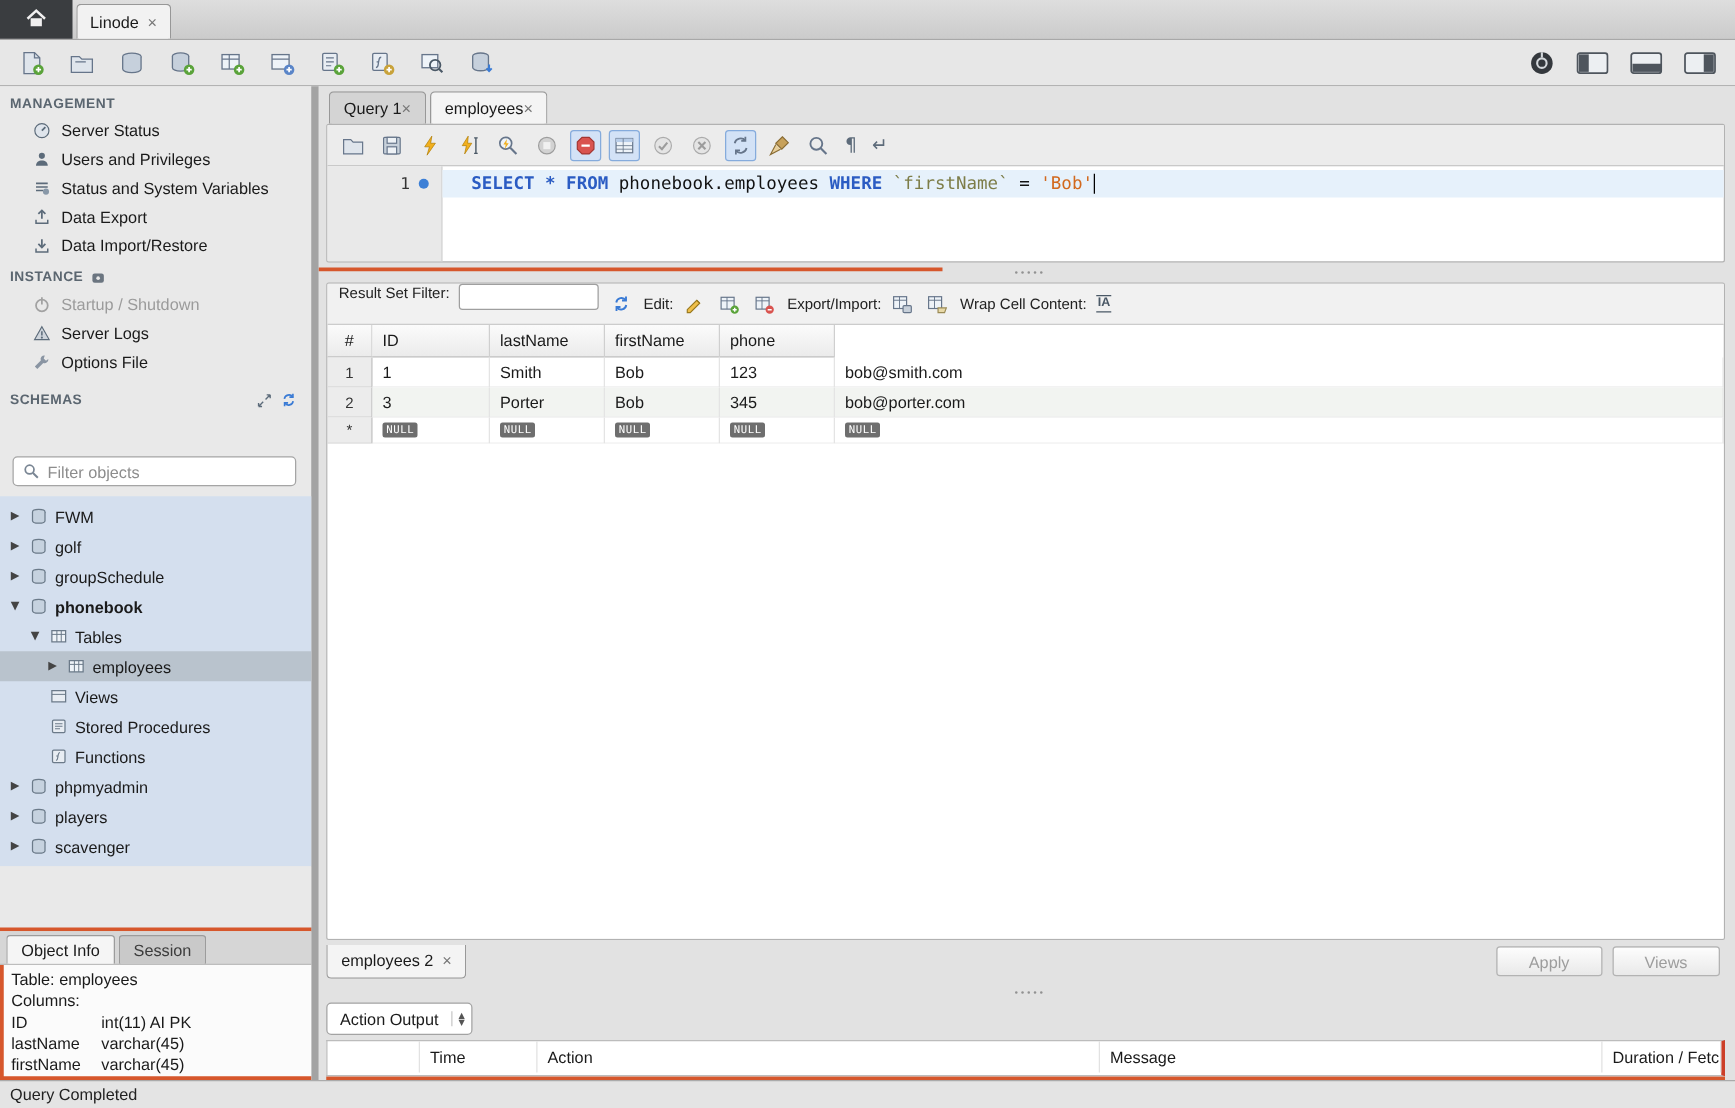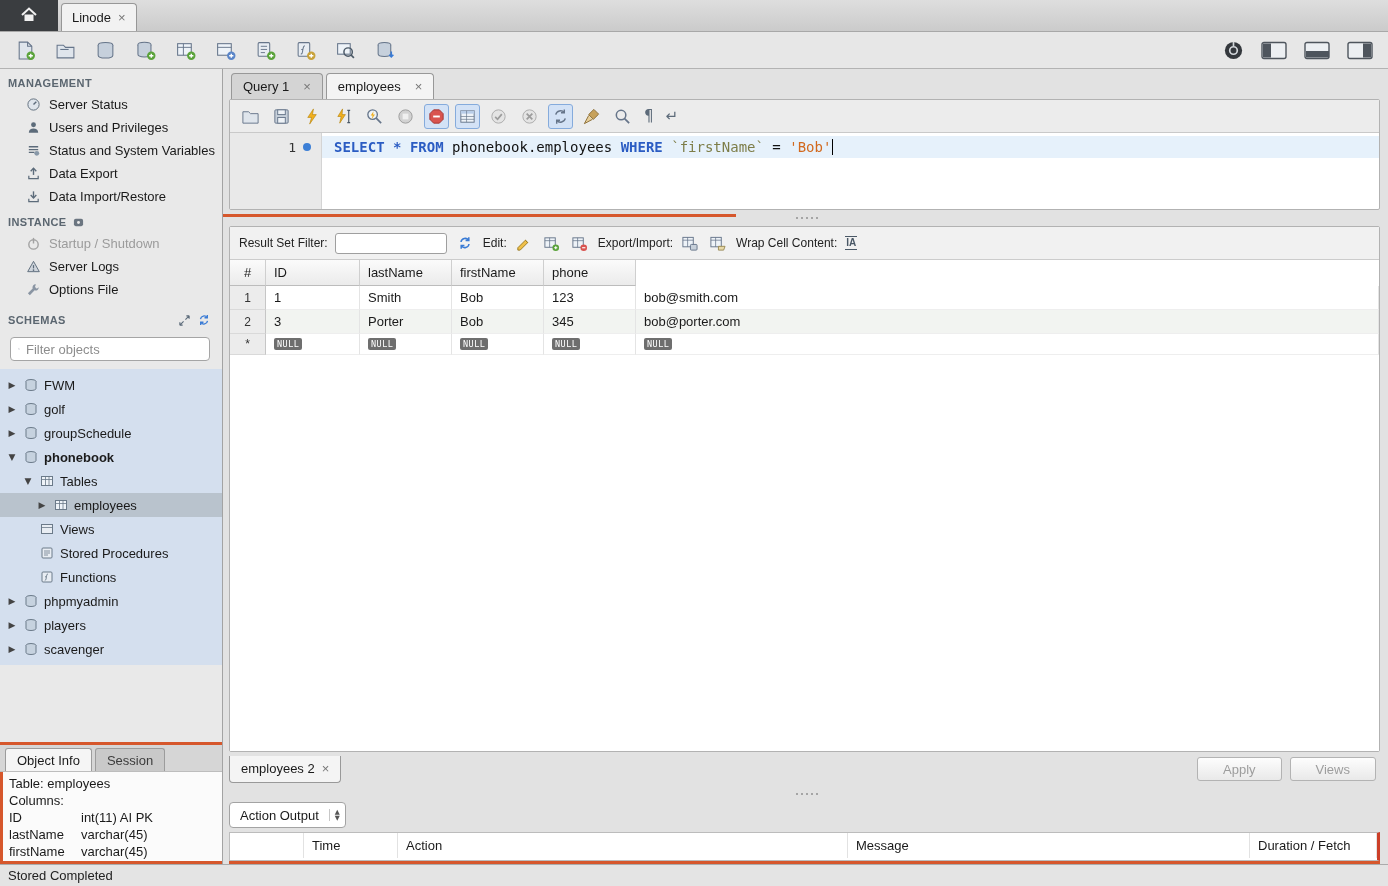--- a/index.html
+++ b/index.html
@@ -19,29 +19,29 @@
   .tb-left { display:flex; gap:13px; align-items:center; }
   .tb-right { margin-left:auto; display:flex; gap:11px; align-items:center; }
   .icon-btn { border:1px solid transparent; background:transparent; border-radius:3px; padding:2px; display:flex; align-items:center; justify-content:center; }
   .icon-btn.pressed { background:#d3e2f6; border-color:#85abdc; }
   .glyph-icon { font-size:15px; color:#5d6b7a; font-family:"DejaVu Sans", sans-serif; }
 
   
   .content { flex:1; min-height:0; display:flex; }
 
   
-  .sidebar { width:223px; background:#e9e9e9; border-right:1px solid #a3a3a3; display:flex; flex-direction:column; min-height:0; }
+  .sidebar { width:255px; background:#e9e9e9; border-right:6px solid #a3a3a3; display:flex; flex-direction:column; min-height:0; }
   .section-title { font-size:11px; font-weight:bold; color:#5b6670; padding:8px 8px 4px 8px; letter-spacing:.4px; display:flex; align-items:center; gap:6px; }
   .side-item { height:23px; display:flex; align-items:center; gap:8px; padding-left:26px; white-space:nowrap; overflow:hidden; }
   .side-item .lbl { font-size:13px; }
   .side-item.disabled .lbl { color:#9b9b9b; }
   .schemas-header { padding:9px 8px 4px 8px; display:flex; align-items:center; }
   .schemas-header .spacer { flex:1; }
   .filter-wrap { padding:3px 12px 8px 10px; }
-  .filter-box { height:24px; background:#fff; border:1px solid #a5a5a5; border-radius:4px; display:flex; align-items:center; gap:6px; padding:0 7px; }
+  .filter-box { height:24px; background:#fff; border:1px solid #a5a5a5; border-radius:4px; display:flex; align-items:center; gap:6px; padding:0 7px;margin-top:28px; }
   .filter-box input { border:none; outline:none; flex:1; font-size:13px; color:#555; background:transparent; font-family:"Liberation Sans", sans-serif; }
   .filter-box input::placeholder { color:#8d8d8d; }
 
   .tree { height:296px; background:#d4dfee; overflow:hidden; padding-top:4px; }
   .tree-row { height:24px; display:flex; align-items:center; gap:6px; padding-left:6px; white-space:nowrap; }
   .tree-row.lvl1 { padding-left:22px; }
   .tree-row.lvl2 { padding-left:36px; }
   .tree-row.selected { background:#b9c3cd; }
   .tree-row .arrow { width:12px; font-size:9px; color:#444; text-align:center; flex:0 0 12px; font-family:"DejaVu Sans", sans-serif; }
   .tree-row .tlabel { font-size:13px; }
@@ -55,45 +55,45 @@
   .info-tab.active { background:#f5f5f5;justify-content:flex-end; }
   .info-tab.inactive { background:#c9c9c9; color:#3c3c3c; }
 
   .object-info { height:92px; background:#fbfbfb; border-left:3px solid #d6572c; border-bottom:3px solid #d6572c; padding:3px 6px; font-size:13px; line-height:17px; overflow:hidden; }
   .oi-cols { display:grid; grid-template-columns:72px 1fr; }
 
   
   .main { flex:1; min-width:0; display:flex; flex-direction:column; background:#e2e2e2; }
 
   .qtabs { height:30px; display:flex; align-items:flex-end; padding-left:8px; }
-  .qtab { height:26px; margin-right:3px; display:flex; align-items:center; gap:14px; padding:0 11px; border:1px solid #989898; border-bottom:none; border-radius:4px 4px 0 0; background:#d4d4d4; font-size:13px; }
+  .qtab { height:26px; margin-right:3px; display:flex; align-items:center; gap:0; padding:0 11px; border:1px solid #989898; border-bottom:none; border-radius:4px 4px 0 0; background:#d4d4d4; font-size:13px; }
   .qtab.active { background:#f4f4f4; }
 
   .editor-panel { margin:0 8px 0 6px; background:#fff; border:1px solid #b2b2b2; border-radius:2px; }
   .editor-toolbar { height:33px; background:#ececec; border-bottom:1px solid #c9c9c9; display:flex; align-items:center; gap:6px; padding:0 8px; }
   .editor-body { height:76px; display:flex; }
   .gutter { width:92px; background:#e9e9e9; border-right:1px solid #d4d4d4; padding-top:3px; }
   .gutter-line { height:22px; display:flex; align-items:center; justify-content:flex-end; gap:7px; padding-right:10px; font-family:"DejaVu Sans Mono", monospace; font-size:13px; color:#333; }
   .stmt-dot { width:8px; height:8px; border-radius:50%; background:#3c7fd6; }
   .code-area { flex:1; padding-top:3px; font-family:"DejaVu Sans Mono", monospace; font-size:14px; }
-  .code-line { height:22px; display:flex; align-items:center; padding-left:12px; background:#e6f1fb; white-space:pre; }
+  .code-line { height:22px; display:flex; align-items:center; padding-left:23px; background:#e6f1fb; white-space:pre; }
   .tk.kw { color:#2b5cc3; font-weight:bold; }
   .tk.pl { color:#111; }
   .tk.id { color:#7d7d48; }
   .tk.str { color:#d2691e; }
   .caret { width:1px; height:16px; background:#000; margin-left:1px; }
 
   .split { position:relative; height:16px; }
   .split .orange-bar { position:absolute; left:0; top:4px; height:3px; width:44%; background:#d6572c; }
   .split .grip-dots { position:absolute; left:50%; top:7px; width:2px; height:2px; border-radius:50%; background:#919191;
       box-shadow:-10px 0 0 #919191,-5px 0 0 #919191,5px 0 0 #919191,10px 0 0 #919191; }
   .split2 { height:12px; }
 
   .results-panel { flex:1; min-height:0; margin:0 8px 0 6px; background:#fff; border:1px solid #b2b2b2; border-radius:2px; display:flex; flex-direction:column; }
-  .results-toolbar { height:33px; background:#f1f1f1; border-bottom:1px solid #cccccc; display:flex; align-items:center; gap:7px; padding:0 9px; font-size:12px; color:#222; }
+  .results-toolbar { height:33px; background:#f1f1f1; border-bottom:1px solid #cccccc; display:flex; gap:7px; padding:0 9px; font-size:12px; color:#222; }
   .results-toolbar .rt-label { white-space:nowrap; }
   .rt-input { width:112px; height:21px; border:1px solid #9f9f9f; border-radius:3px; background:#fff; font-size:12px; padding:0 5px; outline:none; font-family:"Liberation Sans", sans-serif; }
   .rt-group { display:flex; align-items:center; gap:5px; }
   .wrap-cell-icon { font-size:10px; font-weight:bold; color:#4a5866; border-top:1px solid #4a5866; border-bottom:1px solid #4a5866; padding:0 1px; line-height:12px; }
 
   .grid { flex:1; min-height:0; display:flex; flex-direction:column; overflow:hidden; }
   .grid-header, .grid-row { display:grid; grid-template-columns:36px 94px 92px 92px 92px minmax(0,1fr); }
   .gh-cell { background:linear-gradient(#fbfbfb,#ebebeb); border-right:1px solid #cfcfcf; border-bottom:1px solid #bcbcbc; padding:5px 8px; font-size:13px; }
   .gh-cell.center { text-align:center; }
   .grid-row { height:24px; }
@@ -756,16 +756,16 @@
             <div class="oh-cell">Message</div>
             <div class="oh-cell">Duration / Fetch</div>
           </div>
         </div>
       </div>
 
     </div>
   </div>
 
   <div class="statusbar">
-    <span>Stored Completed</span>
+    <span>Query Completed</span>
   </div>
 
 </div>
 
 </body></html>

